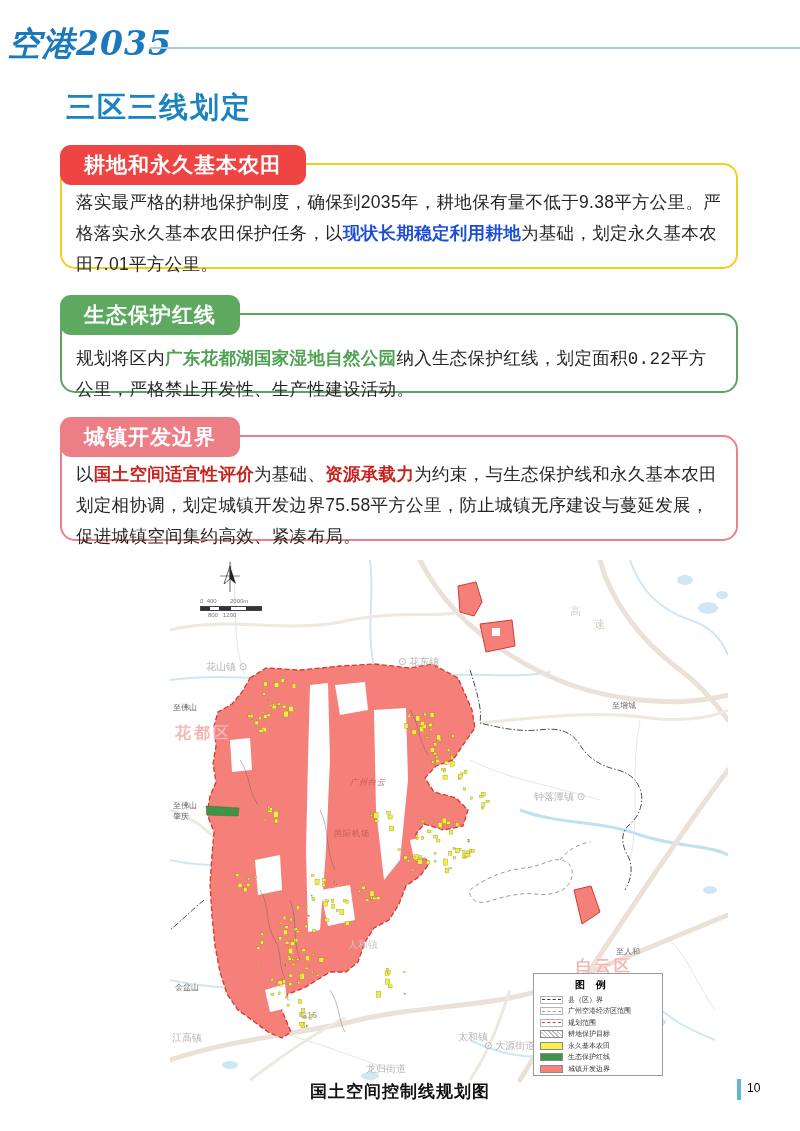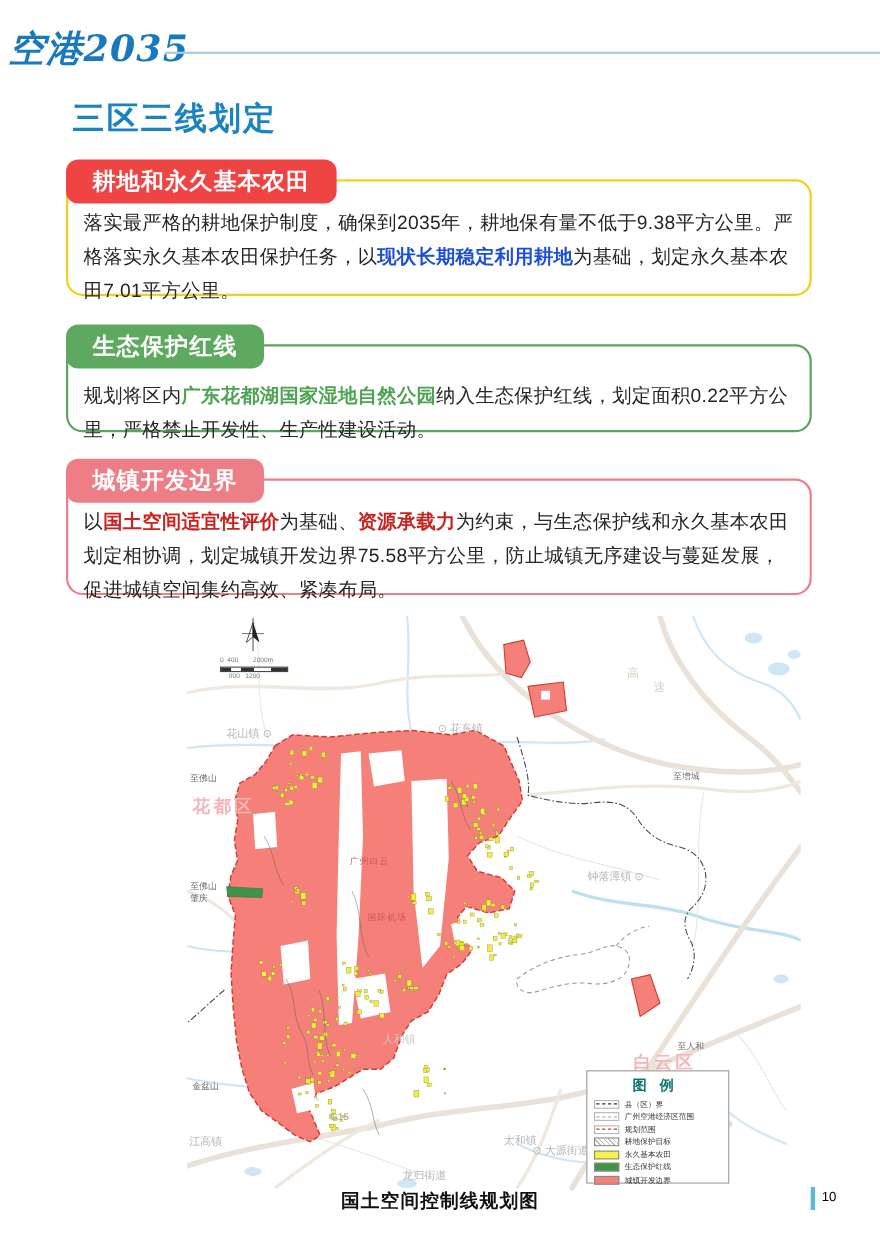--- a/index.html
+++ b/index.html
@@ -32,21 +32,21 @@
     position:absolute;left:60px;width:678px;background:#fff;
     border-radius:15px;box-sizing:border-box;z-index:1;
     font-size:17.5px;color:#252525;line-height:31px;
     padding:0 14px 0 14px;letter-spacing:0.3px;
   }
   .card .hl{font-weight:bold;}
   #tab-farmland{top:145px;}
   #card-farmland{top:163px;height:106px;border:2px solid #f3cf1d;padding-top:22px;}
   #card-farmland .hl{color:#1d4ed8;}
   #tab-eco{top:295px;}
-  #card-eco{top:313px;height:80px;border:2px solid #5ca560;padding-top:29px;}
+  #card-eco{top:313px;height:80px;border:2px solid #5ca560;padding-top:29px;font-family:Liberation Mono, monospace;}
   #card-eco .hl{color:#4da351;}
   #tab-urban{top:417px;}
   #card-urban{top:435px;height:106px;border:2px solid #ec8089;padding-top:22px;}
   #card-urban .hl{color:#c9231f;}
   
   .map{position:absolute;left:170px;top:560px;width:558px;height:530px;overflow:visible;}
   .map svg{position:absolute;left:0;top:0;}
   .map-label{position:absolute;white-space:pre;pointer-events:none;}
   .lbl-town{color:#b5b5b5;font-size:10px;}
   .lbl-town-faint{color:#c8c8c8;font-size:10px;}
@@ -60,21 +60,21 @@
   .scale-bottom{left:38px;top:52px;}
   .scale-bar{position:absolute;left:30px;top:46px;width:60px;height:3px;
     background:linear-gradient(to right,#333 0 15%,#fff 15% 30%,#333 30% 50%,#fff 50% 75%,#333 75%);
     border:0.5px solid #444;}
   
   .legend{
     position:absolute;left:363px;top:413px;width:130px;height:103px;
     background:#fff;border:1px solid #9a9a9a;box-sizing:border-box;
     padding:4px 6px;z-index:3;
   }
-  .legend-title{font-size:13px;font-weight:bold;color:#0f766e;letter-spacing:4px;margin-bottom:2px;padding-left:35px;}
+  .legend-title{font-size:10px;font-weight:bold;color:#000000;letter-spacing:4px;margin-bottom:2px;padding-left:35px;}
   .legend-row{display:flex;align-items:center;height:11.5px;}
   .sym{width:23px;height:8px;flex:none;margin-right:5px;box-sizing:border-box;position:relative;}
   .sym-fill{border:0.5px solid #8a8a8a;}
   .sym-line{border:0.5px solid #b5b5b5;background:#fff;}
   .sym-line::after{content:"";position:absolute;left:1px;right:1px;top:2.5px;}
   .sym-dashdot::after{border-top:1px dashed #333;}
   .sym-graydash::after{border-top:1px dashed #a0a0a0;}
   .sym-reddash::after{border-top:1.5px dashed #d03a31;}
   .sym-hatch{border:0.5px solid #8a8a8a;
     background:repeating-linear-gradient(45deg,#b9b9b9 0 1px,#fff 1px 3px);}
@@ -438,21 +438,21 @@
       <span class="map-label lbl-town" style="left: 36px; top: 100px;">花山镇 ⊙</span>
       <span class="map-label lbl-town" style="left: 228px; top: 95px;">⊙ 花东镇</span>
       <span class="map-label lbl-district" style="left: 5px; top: 163px;">花都区</span>
       <span class="map-label lbl-district" style="left: 406px; top: 396px;">白云区</span>
       <span class="map-label lbl-town" style="left: 364px; top: 230px;">钟落潭镇 ⊙</span>
       <span class="map-label lbl-town-faint" style="left: 178px; top: 378px;">人和镇</span>
       <span class="map-label lbl-town" style="left: 288px; top: 470px;">太和镇</span>
       <span class="map-label lbl-town" style="left: 314px; top: 479px;">⊙ 大源街道</span>
       <span class="map-label lbl-town" style="left: 196px; top: 502px;">龙归街道</span>
       <span class="map-label lbl-town" style="left: 2px; top: 459px; margin-top: 12px;">江高镇</span>
-      <span class="map-label lbl-airport" style="left: 148px; top: 217px;">广州白云</span>
+      <span class="map-label lbl-airport" style="left: 180px; top: 217px; font-style: italic;">广州白云</span>
       <span class="map-label lbl-airport" style="left: 164px; top: 228px; margin-top: 40px;">国际机场</span>
       <span class="map-label lbl-edge" style="left: 3px; top: 142px;">至佛山</span>
       <span class="map-label lbl-edge" style="left: 3px; top: 240px;">至佛山</span>
       <span class="map-label lbl-edge" style="left: 3px; top: 251px;">肇庆</span>
       <span class="map-label lbl-edge" style="left: 442px; top: 140px;">至增城</span>
       <span class="map-label lbl-edge" style="left: 446px; top: 386px;">至人和</span>
       <span class="map-label lbl-edge" style="left: 5px; top: 422px;">金盆山</span>
       <span class="map-label lbl-roadlbl" style="left: 130px; top: 450px;">G15</span>
       <span class="map-label lbl-roadname" style="left: 400px; top: 44px;">高</span>
       <span class="map-label lbl-roadname" style="left: 424px; top: 57px;">速</span>

